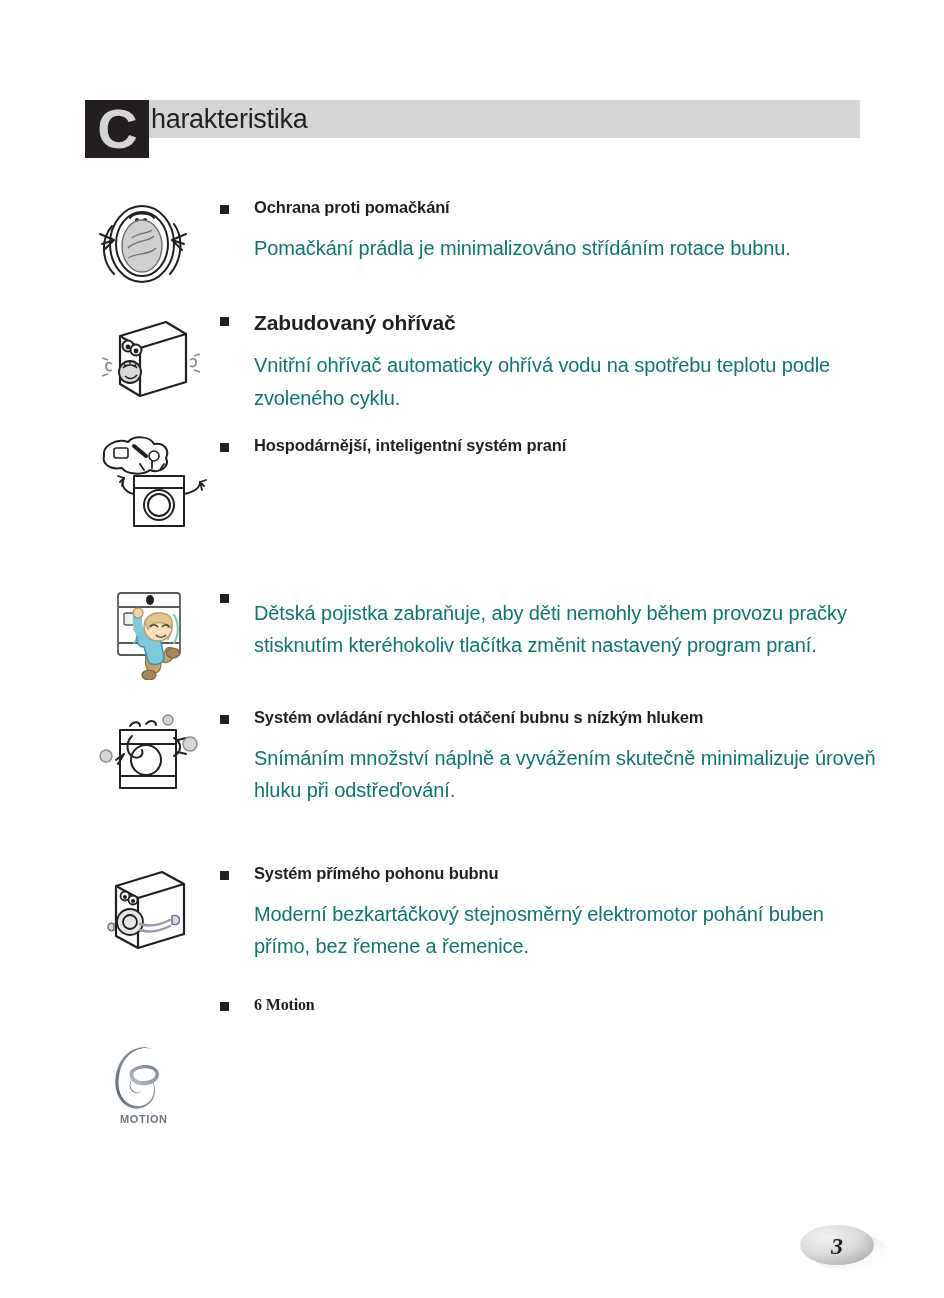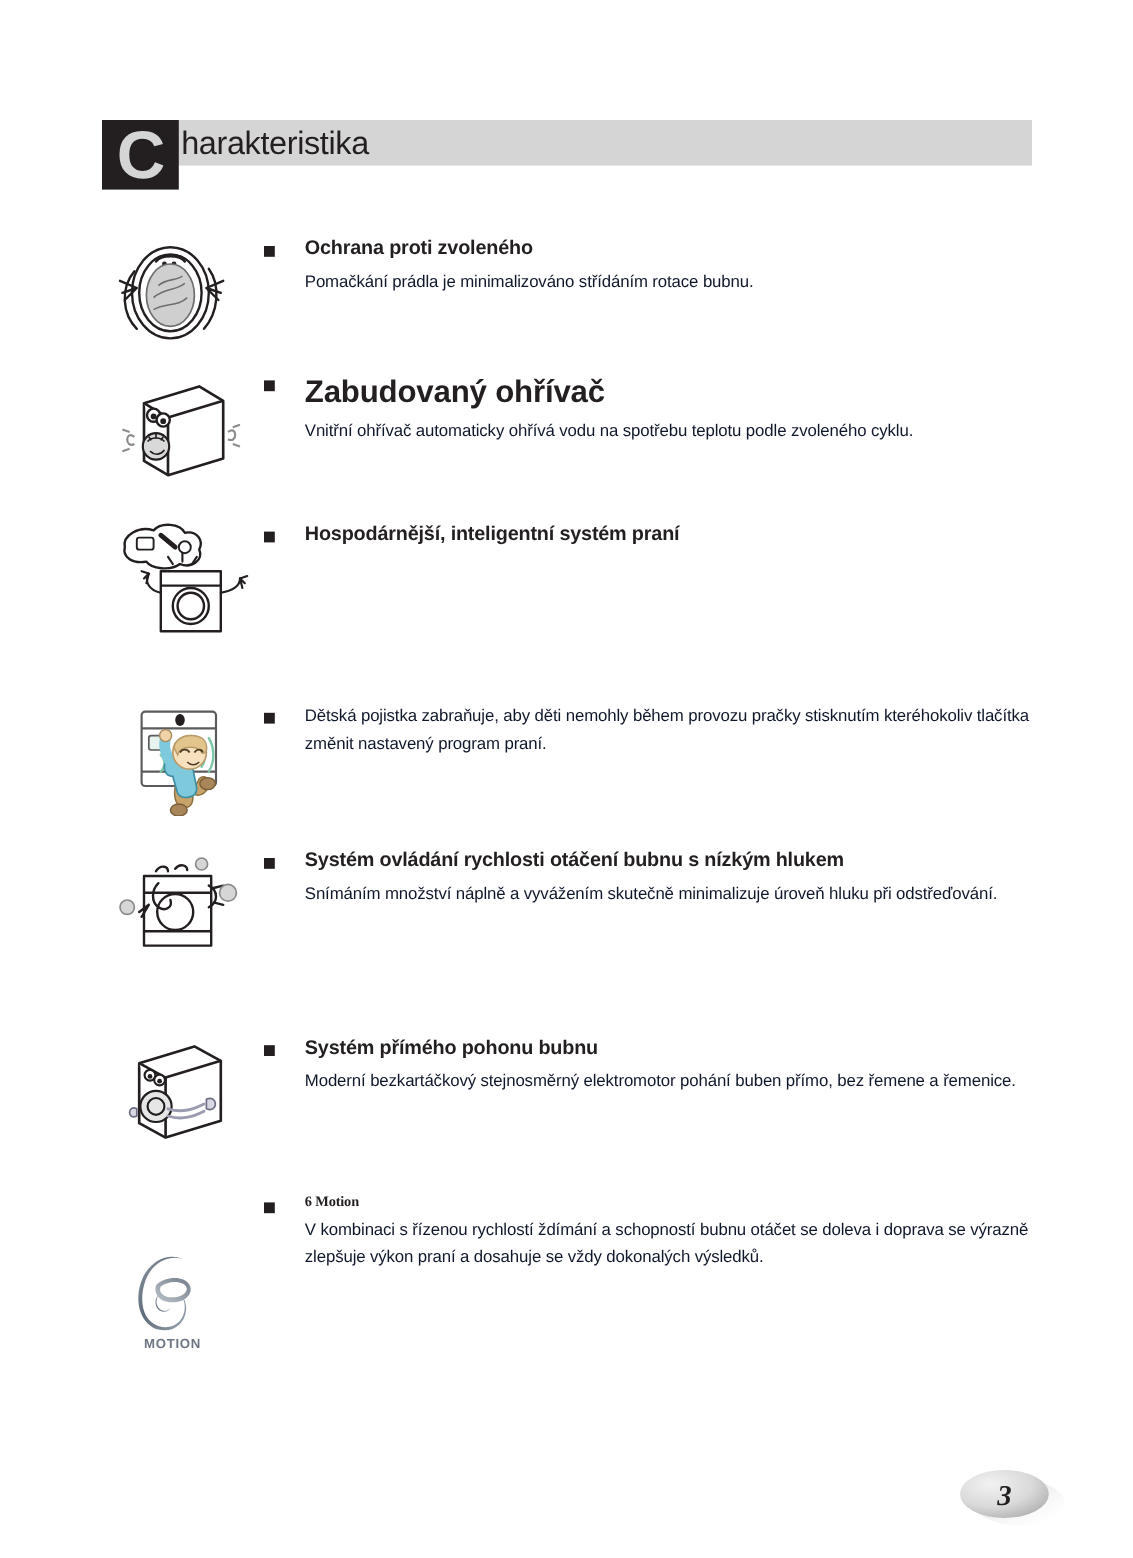--- a/index.html
+++ b/index.html
@@ -107,34 +107,34 @@
   .feature-heading {
     margin: 0 0 3px 34px;
     font-family: "Liberation Sans", sans-serif;
     font-weight: bold;
     font-size: 16.5px;
     line-height: 1.45;
     color: #231f20;
     letter-spacing: -0.15px;
   }
   .feature-heading.big {
-    font-size: 26px;
+    font-size: 21px;
     line-height: 1.4;
   }
   .feature-heading.serif {
     font-family: "Liberation Serif", serif;
-    font-size: 12px;
+    font-size: 16px;
     font-weight: bold;
   }
   .feature-text {
-    margin: 0 0 0 34px;
-    font-family: "Liberation Sans", sans-serif;
-    font-size: 14px;
+    margin: 12px 0 0 34px;
+    font-family: "Liberation Sans", sans-serif;
+    font-size: 20px;
     line-height: 1.62;
-    color: #0f172a;
+    color: #0f766e;
     letter-spacing: -0.1px;
   }
 
   
   #page-badge {
     position: absolute;
     left: 792px;
     top: 1222px;
     width: 110px;
     height: 54px;
@@ -182,21 +182,21 @@
         </g>
         <g fill="none" stroke="#6e6e6e" stroke-width="1.3">
           <path d="M38 52 C46 44 58 46 64 40"></path>
           <path d="M38 62 C48 56 58 60 66 52"></path>
           <path d="M42 42 C48 36 58 38 62 34"></path>
         </g>
       </svg>
     </div>
     <div class="feature-body">
       <span class="feature-bullet"></span>
-      <p class="feature-heading">Ochrana proti zvoleného</p>
+      <p class="feature-heading">Ochrana proti pomačkání</p>
       <p class="feature-text">Pomačkání prádla je minimalizováno střídáním rotace bubnu.</p>
     </div>
   </div>
 
   <div class="feature" style="top:308px;">
     <div class="feature-icon">
       <svg width="130" height="95" viewBox="0 0 130 95">
         <g fill="#ffffff" stroke="#231f20" stroke-width="2.2" stroke-linejoin="round">
           <path d="M30 28 L76 14 L96 26 L96 74 L50 88 L30 76 Z"></path>
           <path d="M30 28 L50 40 L50 88"></path>
@@ -403,21 +403,20 @@
                    C46 60 36 68 24 65 C10 61 4 44 9 27 C14 10 30 0 44 6 Z" fill="url(#sixGrad)"></path>
           <path d="M22 28 C30 20 46 20 50 28 C54 36 44 44 32 42 C24 41 20 34 22 28 Z" fill="url(#sixGrad2)" opacity="0.95"></path>
           <path d="M26 29 C32 24 44 24 47 29 C50 34 42 39 33 38 C27 37 24 33 26 29 Z" fill="#ffffff"></path>
         </g>
         <text class="sixmotion-label" x="30" y="82">MOTION</text>
       </svg>
     </div>
     <div class="feature-body">
       <span class="feature-bullet"></span>
       <p class="feature-heading serif">6 Motion</p>
-      <p class="feature-text">V kombinaci s řízenou rychlostí ždímání a schopností bubnu otáčet se doleva i doprava se výrazně zlepšuje výkon praní a dosahuje se vždy dokonalých výsledků.</p>
     </div>
   </div>
 
 </div>
 
 <div id="page-badge">
   <svg width="110" height="54" viewBox="0 0 110 54">
     <defs>
       <radialGradient id="badgeGrad" cx="0.35" cy="0.3" r="0.85">
         <stop offset="0%" stop-color="#f2f2f2"></stop>

